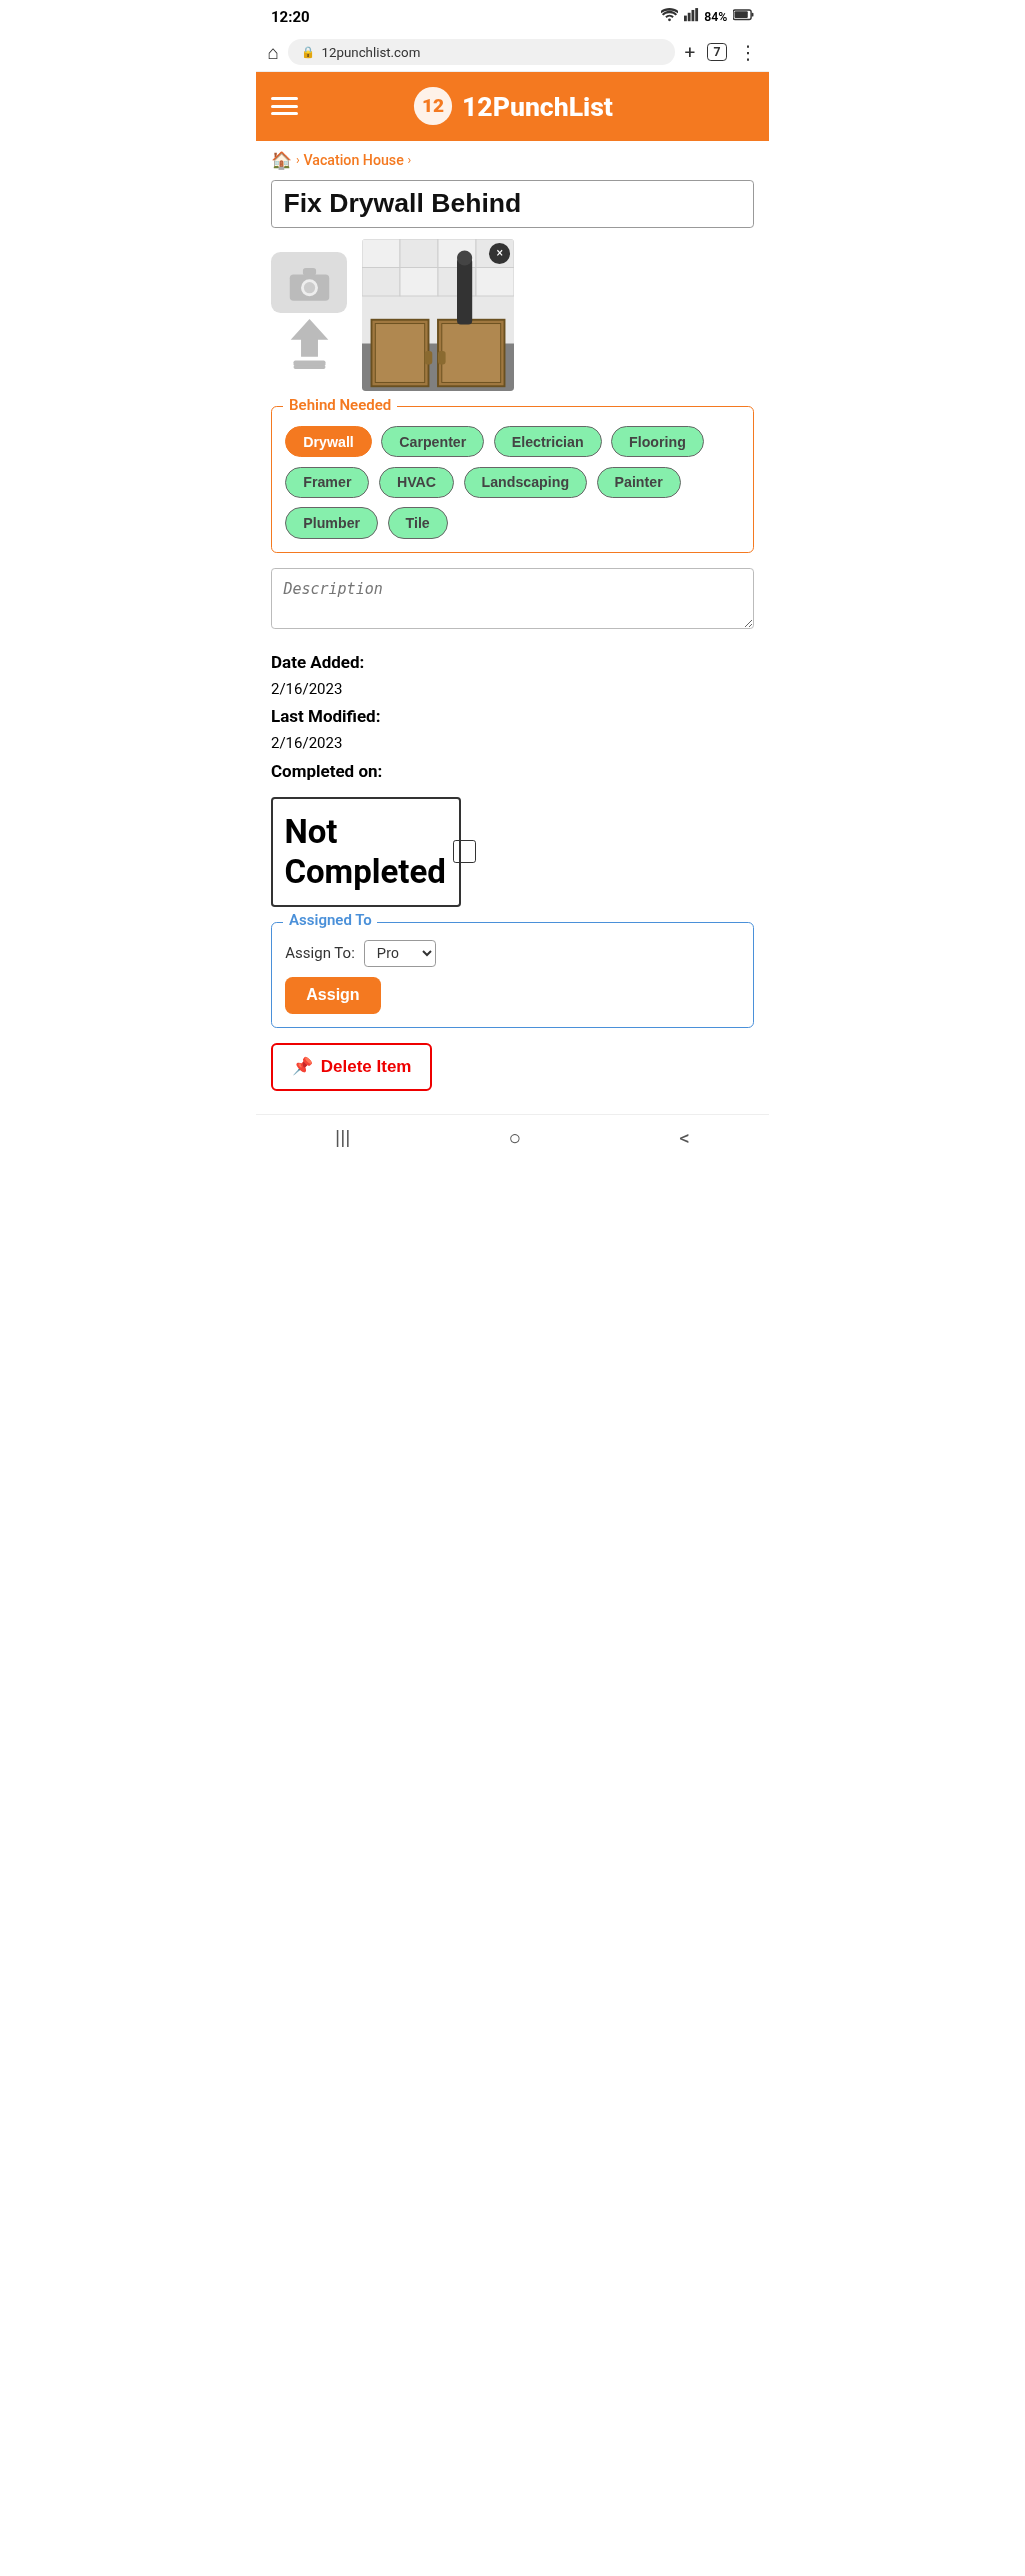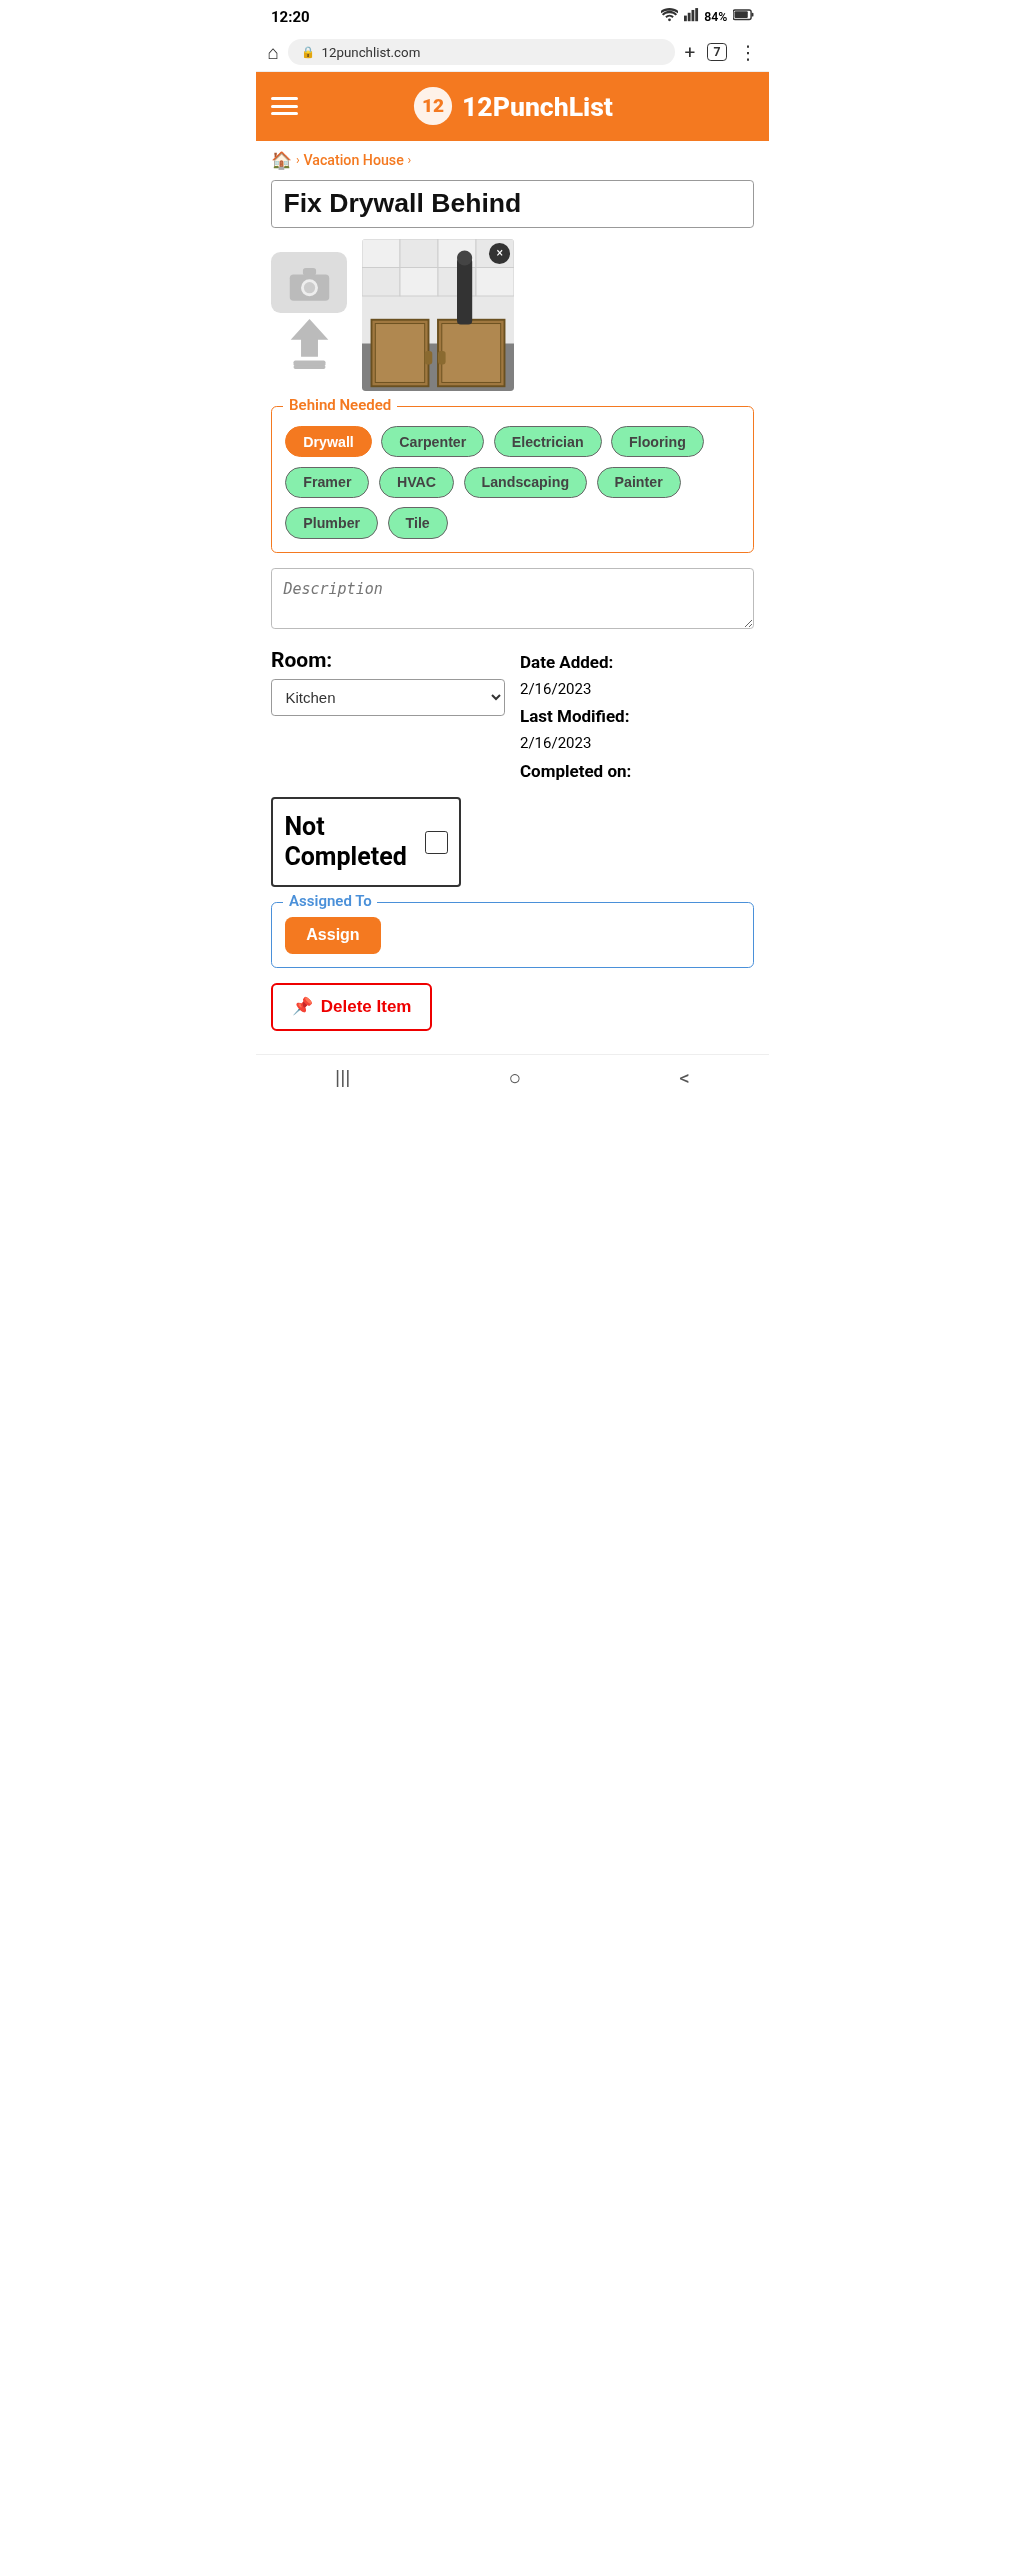--- a/index.html
+++ b/index.html
@@ -278,21 +278,21 @@
       width: 190px;
       border: 2.4px solid #333;
       border-radius: 3.8px;
       padding: 13.3px 11.4px;
       display: flex;
       align-items: center;
       justify-content: space-between;
       gap: 7.6px;
     }
     .status-text {
-      font-size: 25px;
+      font-size: 33px;
       font-weight: 700;
       line-height: 1.2;
     }
     .status-checkbox {
       width: 23px;
       height: 23px;
       border: 1.9px solid #333;
       border-radius: 2.8px;
       flex-shrink: 0;
     }
@@ -537,30 +537,20 @@
     <button class="trade-tag">Plumber</button>
     <button class="trade-tag">Tile</button>
   </div>
 </div>
 
 
 <textarea class="description-field" placeholder="Description" style=""></textarea>
 
 
 <div class="room-dates-row">
-  <div class="room-col">
-    <div class="room-label">Room:</div>
-    <select class="room-select">
-      <option>Kitchen</option>
-      <option>Bathroom</option>
-      <option>Bedroom</option>
-      <option>Living Room</option>
-      <option>Garage</option>
-    </select>
-  </div>
   <div class="dates-col">
     <div>
       <span class="date-label">Date Added:</span><br>
       <span>2/16/2023</span>
     </div>
     <div>
       <span class="date-label">Last Modified:</span><br>
       <span>2/16/2023</span>
     </div>
     <div class="date-label">Completed on:</div>
@@ -569,20 +559,28 @@
 
 
 <div class="status-box">
   <span class="status-text">Not<br>Completed</span>
   <div class="status-checkbox"></div>
 </div>
 
 
 <div class="assigned-section">
   <div class="assigned-legend">Assigned To</div>
+  <div class="assign-row1">
+    <span class="assign-to-label">Assign To:</span>
+    <select class="assign-type-select">
+      <option>Pro</option>
+      <option>DIY</option>
+      <option>Team</option>
+    </select>
+  </div>
   <div class="assign-row2">
     <button class="assign-btn">Assign</button>
   </div>
 </div>
 
 
 <div class="delete-row">
   <button class="delete-btn">
     <span>📌</span>
     <span>Delete Item</span>

